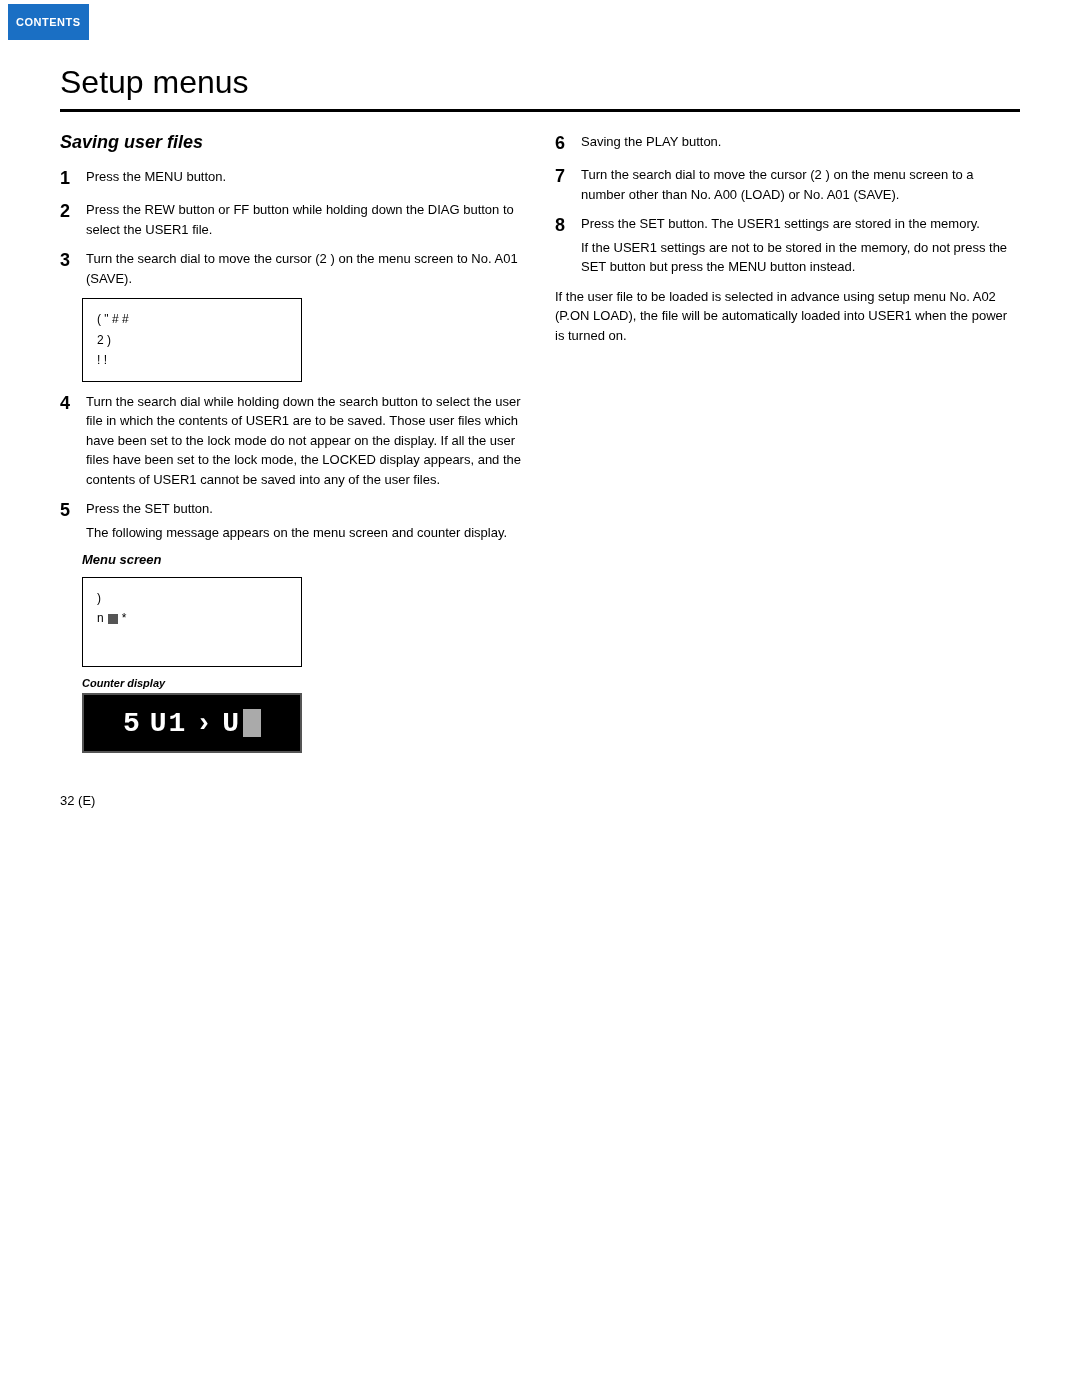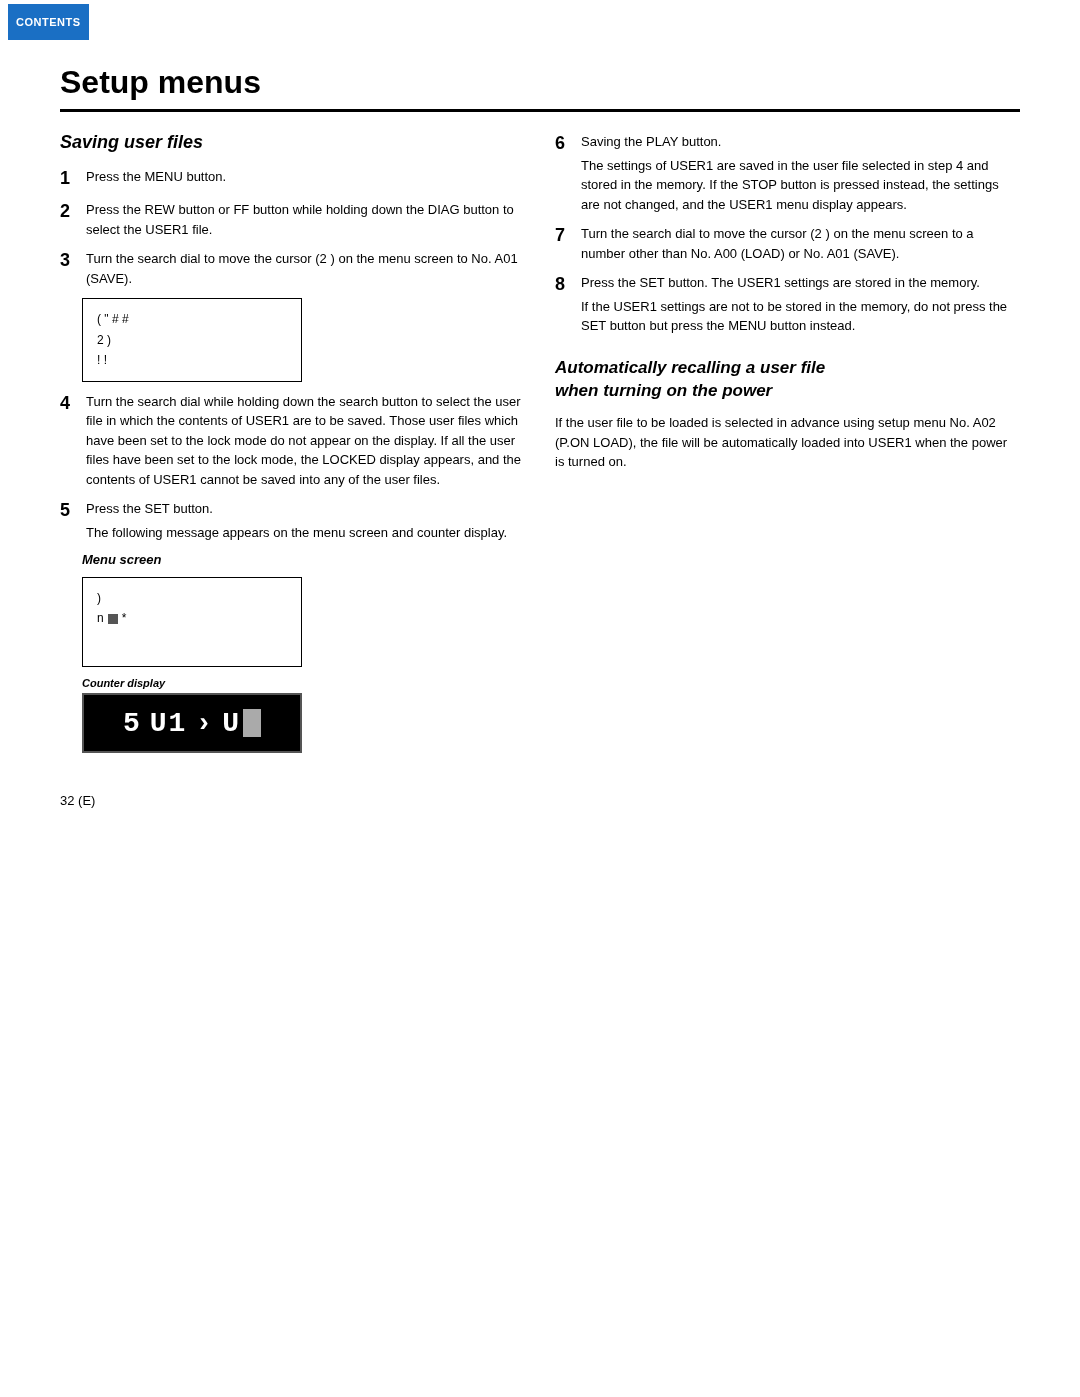--- a/index.html
+++ b/index.html
@@ -32,21 +32,21 @@
     }
 
     
     .page {
       padding: 20px 60px 40px 60px;
     }
 
     
     .page-title {
       font-size: 32px;
-      font-weight: bold;
+      font-weight: normal;
       margin-bottom: 6px;
       border-bottom: 3px solid #000;
       padding-bottom: 8px;
     }
 
     
     .two-col {
       display: flex;
       gap: 30px;
       margin-top: 20px;
@@ -255,41 +255,36 @@
 
 
     </div>
 
     <div class="col-right">
 
       <div class="step">
         <span class="step-num">6</span>
         <span class="step-text">
           <span>Saving the PLAY button.</span>
-          <p>The settings of USER1 are saved in the user file selected in step 4 and stored in the memory. If the STOP button is pressed instead, the settings are not changed, and the USER1 menu display appears.</p>
         </span>
       </div>
 
       <div class="step" style="margin-top:10px;">
         <span class="step-num">7</span>
         <span class="step-text">Turn the search dial to move the cursor (2 ) on the menu screen to a number other than No. A00 (LOAD) or No. A01 (SAVE).</span>
       </div>
 
       <div class="step" style="margin-top:10px;">
         <span class="step-num">8</span>
         <span class="step-text">
           <span>Press the SET button. The USER1 settings are stored in the memory.</span>
           <p>If the USER1 settings are not to be stored in the memory, do not press the SET button but press the MENU button instead.</p>
         </span>
       </div>
 
-      <div class="section-heading-2">
-        <div>Automatically recalling a user file</div>
-        <div>when turning on the power</div>
-      </div>
 
       <div class="step-text">If the user file to be loaded is selected in advance using setup menu No. A02 (P.ON LOAD), the file will be automatically loaded into USER1 when the power is turned on.</div>
 
     </div>
 
   </div>
 
   <div class="page-num">32 (E)</div>
 
 </div>

